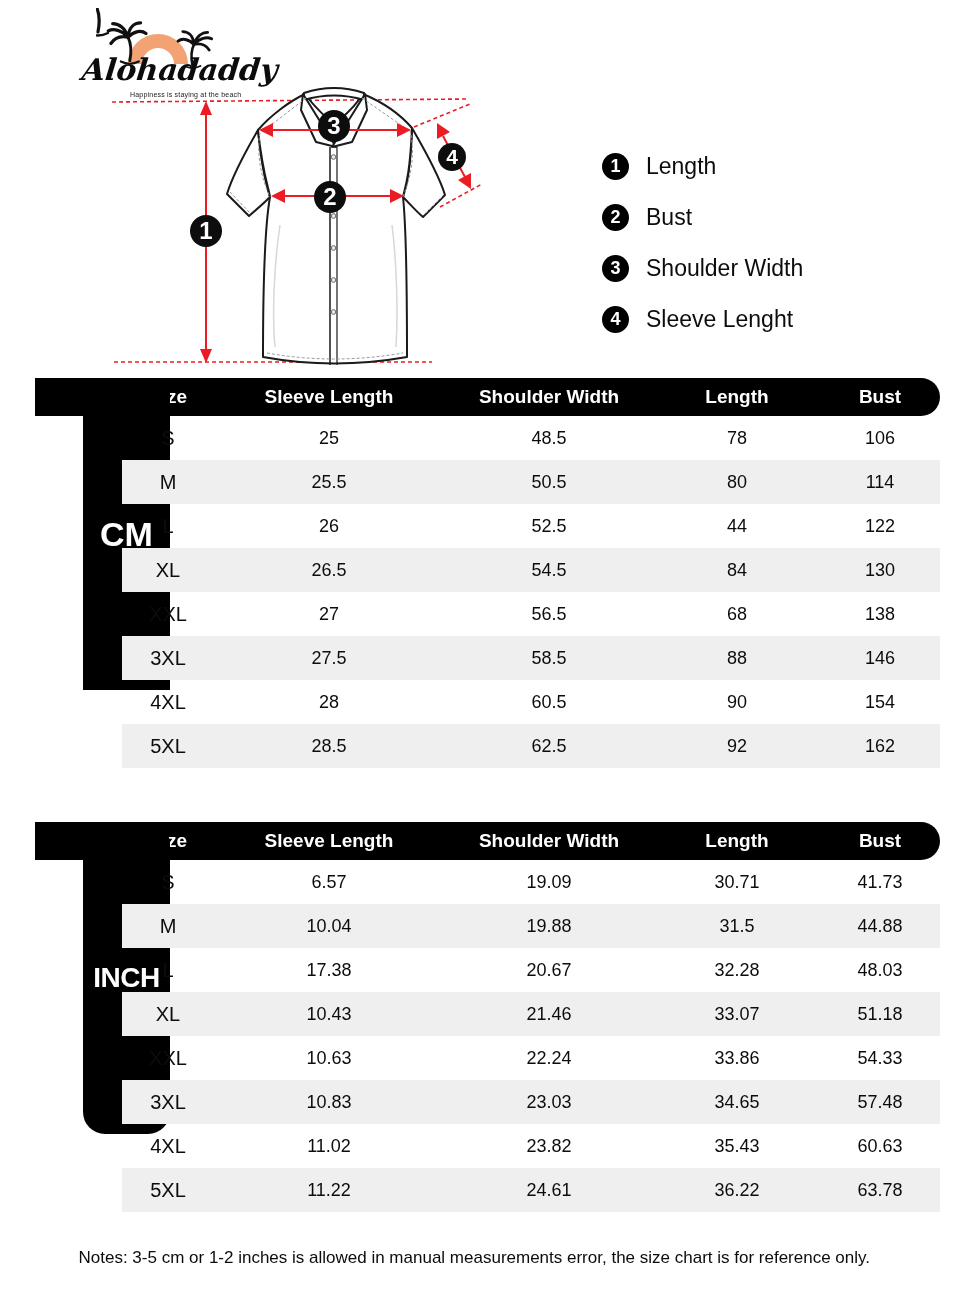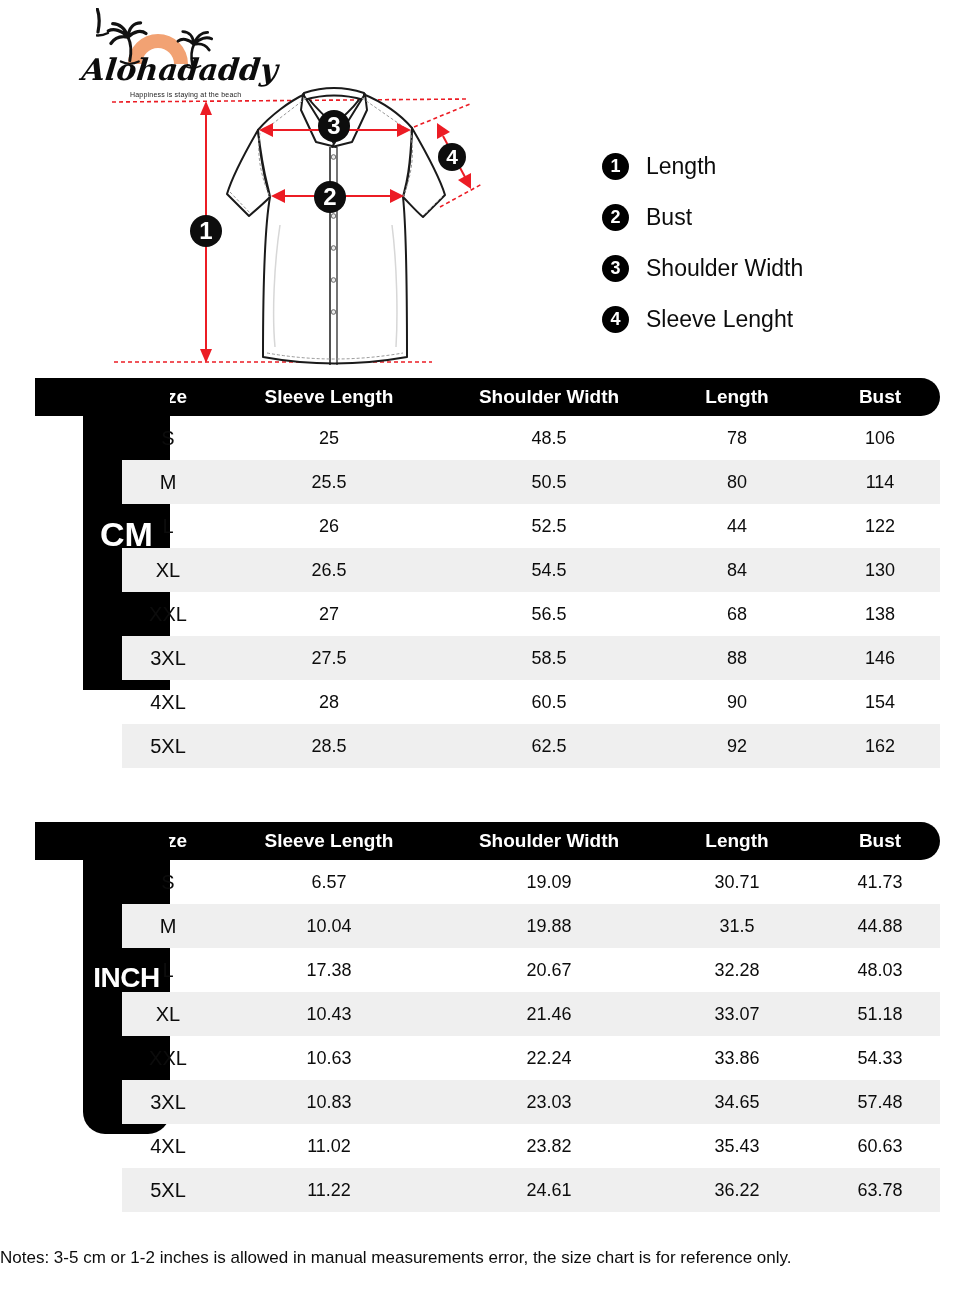--- a/index.html
+++ b/index.html
@@ -54,21 +54,21 @@
   }
   .t-body{position:absolute;left:87px;top:38px;width:818px;}
   .t-row{display:flex;height:44px;align-items:center;}
   .t-row.alt{background:var(--row-alt);}
   .cell{text-align:center;}
   .c0{width:92px;}.c1{width:230px;}.c2{width:210px;}.c3{width:166px;}.c4{width:120px;}
   .t-row .cell{font-size:18px;color:#0c0c0c;}
   .t-row .c0{font-size:20px;}
 
   
-  .notes{position:absolute;left:0;top:1248px;width:870px;text-align:left;font-size:17px;margin:0;color:#0c0c0c;}
+  .notes{position:absolute;left:0;top:1248px;width:870px;text-align:right;font-size:17px;margin:0;color:#0c0c0c;}
 </style>
 </head>
 <body style="--red: #EC1C24; --sun: #F2A273; --row-alt: #EFEFEF; --ink: #000000;">
 
 <div class="page">
 
   <div class="logo">
     <svg class="logo-art" width="125" height="62" viewBox="0 0 125 62">
       <path class="sun-fill" d="M32,56 A30,30 0 0 1 92,56 L78,56 A16,16 0 0 0 46,56 Z"></path>
       <g id="palm" stroke="#111" fill="none" stroke-linecap="round">

